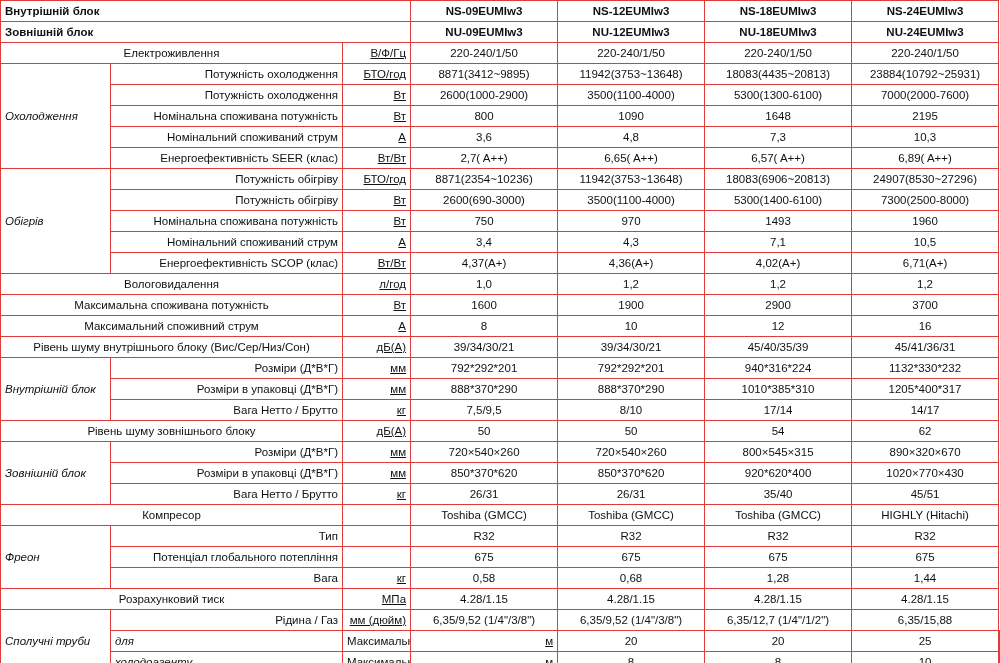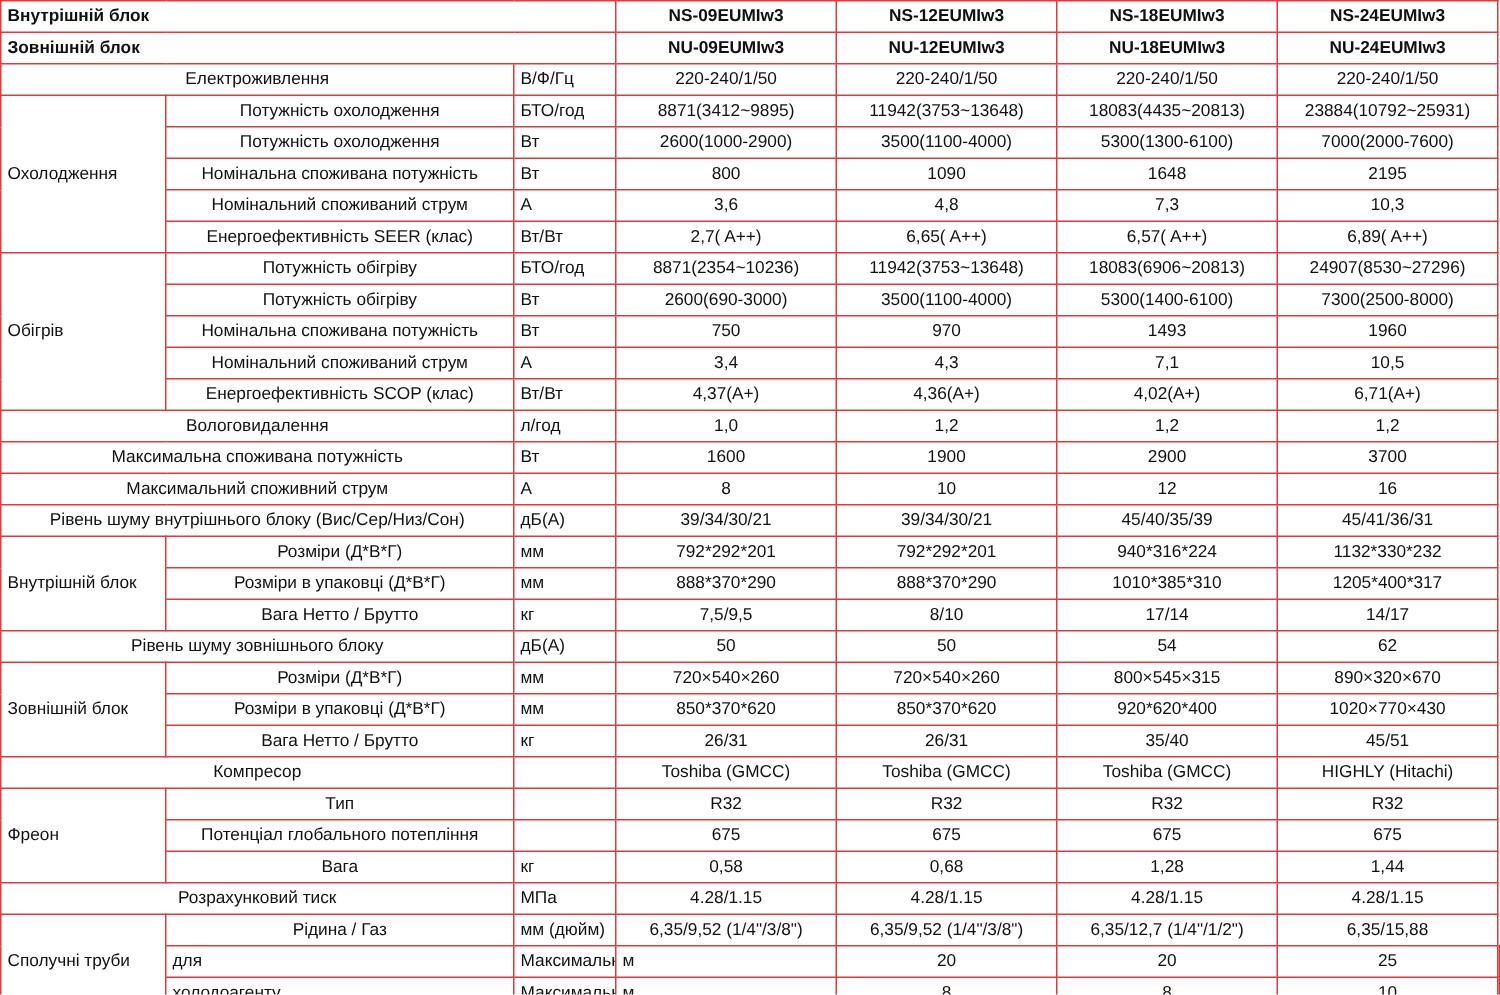--- a/index.html
+++ b/index.html
@@ -22,24 +22,24 @@
   }
   table.spec td {
     border: 1px solid #e03a3a;
     padding: 1px 4px;
     vertical-align: middle;
     height: 18px;
     line-height: 14px;
     white-space: nowrap;
     overflow: hidden;
   }
-  .c-group   { width: 110px; text-align: left; padding-left: 6px; }
-  .c-param   { width: 232px; text-align: center; padding-left: 6px; }
+  .c-group   { width: 110px; text-align: left; padding-left: 6px; font-style: italic; }
+  .c-param   { width: 232px; text-align: right; padding-left: 6px; }
   .c-span2   { text-align: center; padding-left: 6px; }
-  .c-unit    { width: 68px; text-align: left; }
+  .c-unit    { width: 68px; text-align: right; text-decoration: underline; }
   .c-val     { width: 147px; text-align: center; }
   .hdr-label { text-align: left; padding-left: 6px; font-weight: bold; }
   .hdr-model { text-align: center; font-weight: bold; }
 </style>
 </head>
 <body>
 
 <table class="spec">
   <colgroup>
     <col style="width:110px">

